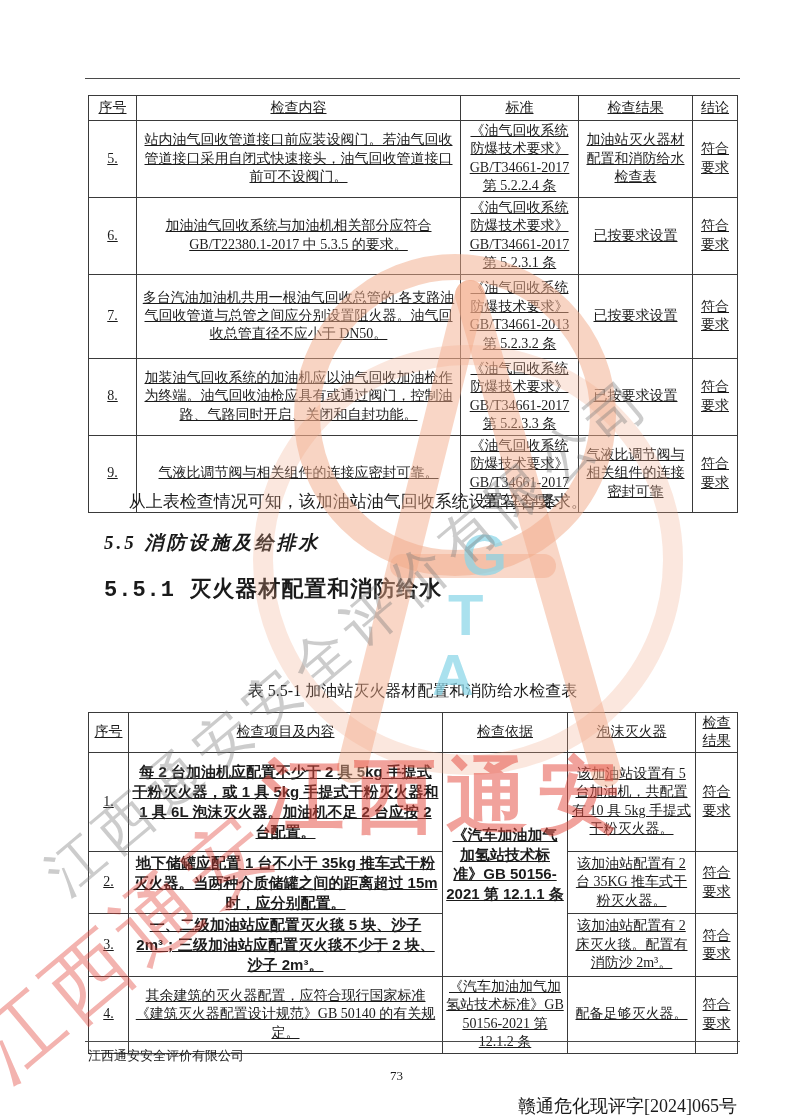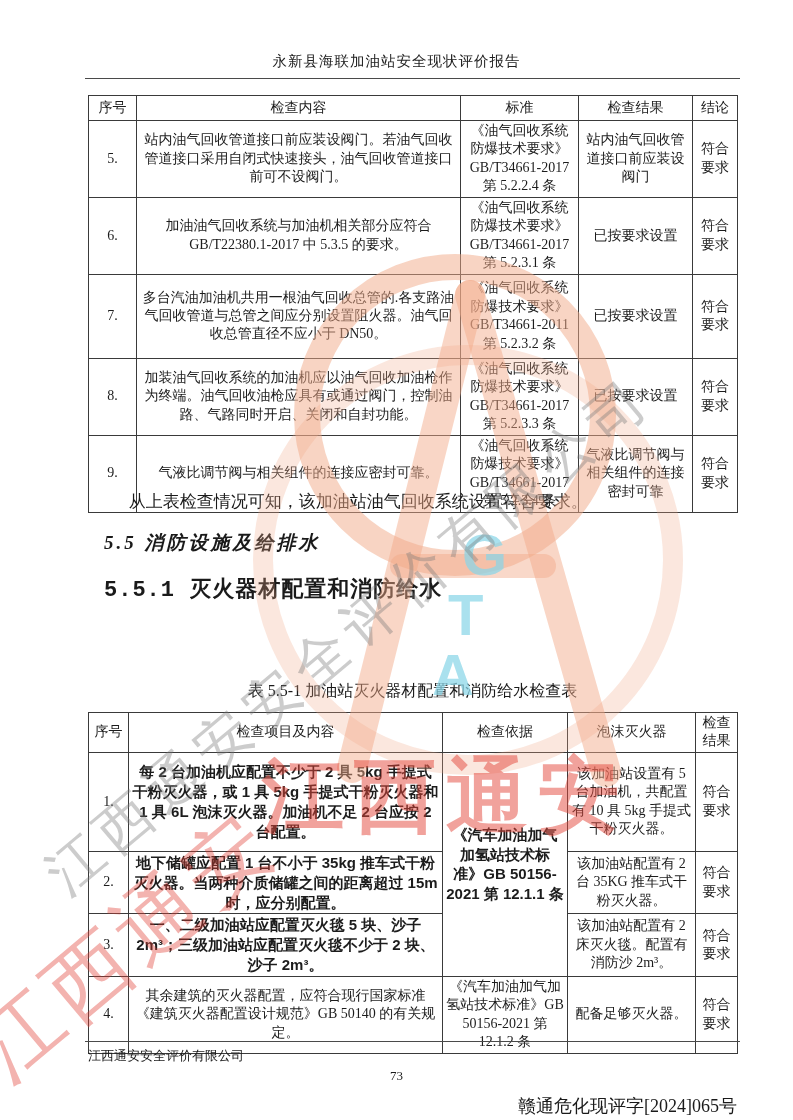--- a/index.html
+++ b/index.html
@@ -3,21 +3,21 @@
 <meta charset="utf-8">
 <style>
   * { margin:0; padding:0; box-sizing:border-box; }
   body { background:#ffffff; font-family:"Liberation Serif","DejaVu Serif",serif; color:#1a1a1a; }
   .page { position:relative; width:793px; height:1120px; background:#ffffff; overflow:hidden; margin:0 auto; }
 
   .header-title { position:absolute; top:52px; left:0; width:100%; text-align:center;
                   font-size:14.5px; letter-spacing:1px; color:#222; }
   .header-rule  { position:absolute; top:78px; left:85px; width:655px; border-top:1.6px solid #4a4a4a; }
 
-  table { border-collapse:collapse; table-layout:fixed; position:absolute; left:88px; width:649px; }
+  table { border-collapse:collapse; table-layout:fixed; position:absolute; left:88px; width:649px;text-decoration:underline; }
   td, th { border:1.4px solid #3a3a3a; text-align:center; vertical-align:middle;
            font-size:14px; line-height:1.32; padding:1px 3px; font-weight:normal; color:#1c1c1c; }
   .t1 { top:95px; }
   .t2 { top:712px; }
   .bold-cell { font-family:"Liberation Sans","DejaVu Sans",sans-serif; font-weight:bold; font-size:15px; }
 
   .summary { position:absolute; top:490px; left:88px; width:649px; font-size:17px; text-indent:2.4em; }
   .h2 { position:absolute; top:530px; left:104px; font-size:19px; font-weight:bold; font-style:italic;
         letter-spacing:3px; }
   .h3 { position:absolute; top:574px; left:104px; font-size:22px; font-weight:bold; letter-spacing:1px;
@@ -39,21 +39,20 @@
                   white-space:nowrap; font-size:84px; letter-spacing:6px; color:rgba(224,64,54,0.40); }
   .wm-red-banner{ position:absolute; left:262px; top:742px; white-space:nowrap;
                   font-size:82px; letter-spacing:10px; font-weight:600; color:rgba(228,70,58,0.50); }
   .wm-svg { position:absolute; left:0; top:0; }
 </style>
 </head>
 <body>
 
 <div class="page">
 
-  <div class="header-title">永新县海联加油站安全现状评价报告</div>
   <div class="header-rule"></div>
 
   <table class="t1">
     <colgroup>
         <col style="width:48px">
         <col style="width:324px">
         <col style="width:118px">
         <col style="width:114px">
         <col style="width:45px">
       </colgroup>
@@ -62,34 +61,34 @@
         <th>序号</th>
         <th>检查内容</th>
         <th>标准</th>
         <th>检查结果</th>
         <th>结论</th>
       </tr>
       <tr style="height:65px">
         <td>5.</td>
         <td>站内油气回收管道接口前应装设阀门。若油气回收管道接口采用自闭式快速接头，油气回收管道接口前可不设阀门。</td>
         <td>《油气回收系统防爆技术要求》GB/T34661-2017 第 5.2.2.4 条</td>
-        <td>站内油气回收管道接口前应装设阀门</td>
+        <td>加油站灭火器材配置和消防给水检查表</td>
         <td>符合要求</td>
       </tr>
       <tr style="height:73px">
         <td>6.</td>
         <td>加油油气回收系统与加油机相关部分应符合 GB/T22380.1-2017 中 5.3.5 的要求。</td>
         <td>《油气回收系统防爆技术要求》GB/T34661-2017 第 5.2.3.1 条</td>
         <td>已按要求设置</td>
         <td>符合要求</td>
       </tr>
       <tr style="height:84px">
         <td>7.</td>
         <td>多台汽油加油机共用一根油气回收总管的.各支路油气回收管道与总管之间应分别设置阻火器。油气回收总管直径不应小于 DN50。</td>
-        <td>《油气回收系统防爆技术要求》GB/T34661-2011 第 5.2.3.2 条</td>
+        <td>《油气回收系统防爆技术要求》GB/T34661-2013 第 5.2.3.2 条</td>
         <td>已按要求设置</td>
         <td>符合要求</td>
       </tr>
       <tr style="height:65px">
         <td>8.</td>
         <td>加装油气回收系统的加油机应以油气回收加油枪作为终端。油气回收油枪应具有或通过阀门，控制油路、气路同时开启、关闭和自封功能。</td>
         <td>《油气回收系统防爆技术要求》GB/T34661-2017 第 5.2.3.3 条</td>
         <td>已按要求设置</td>
         <td>符合要求</td>
       </tr>

